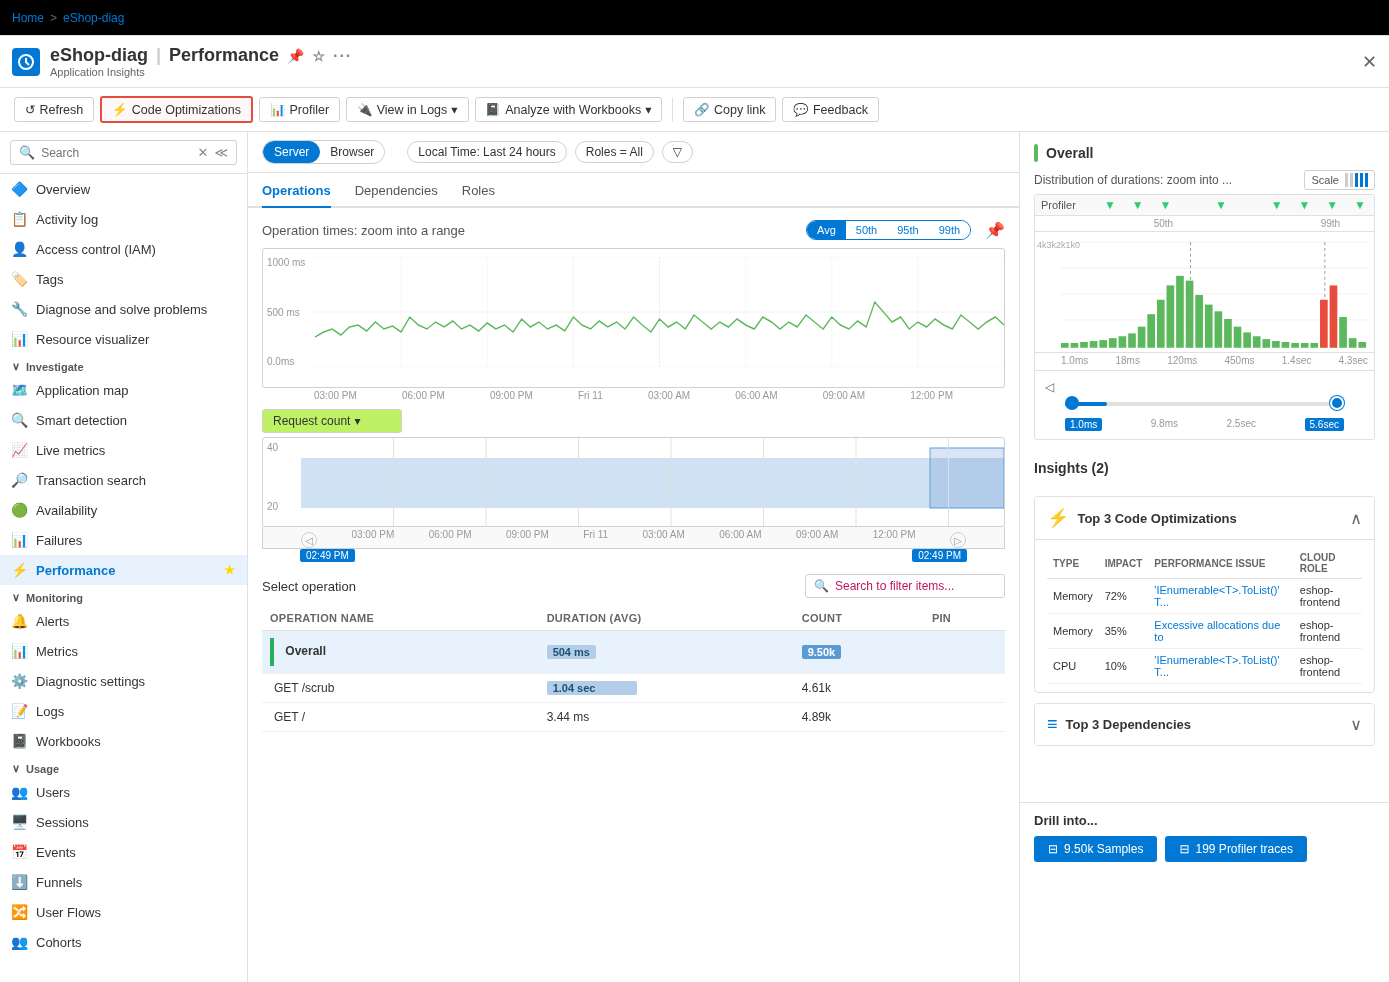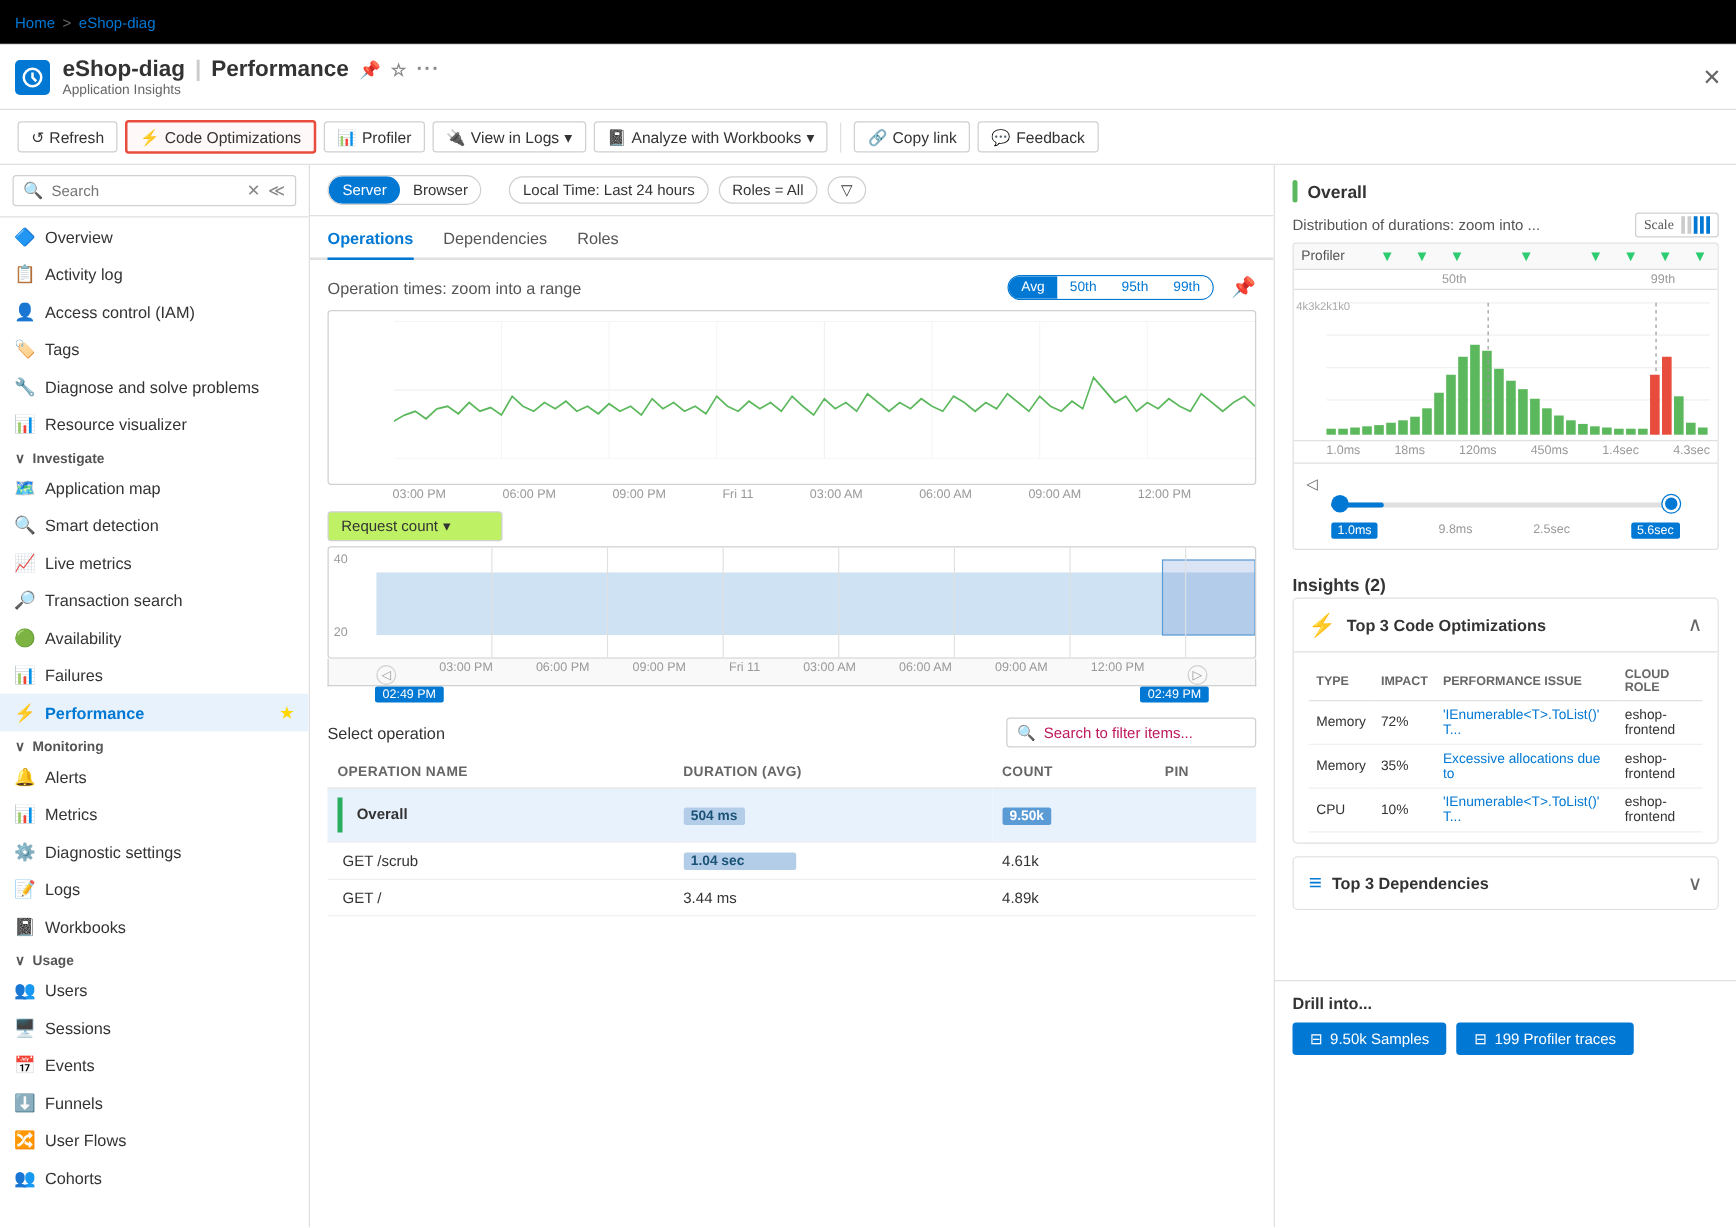--- a/index.html
+++ b/index.html
@@ -74,29 +74,29 @@
     .ops-table tr.selected { background: #e8f2fd; }
     .duration-bg { background: #b3cde8; border-radius: 2px; height: 14px; display: inline-flex; align-items: center; padding: 0 6px; font-size: 11px; font-weight: 600; color: #1a5276; }
     .count-bg { background: #5b9bd5; border-radius: 2px; height: 14px; display: inline-flex; align-items: center; padding: 0 6px; font-size: 11px; font-weight: 600; color: #fff; }
     
     
     .right-panel { width: 370px; border-left: 1px solid #e0e0e0; overflow-y: auto; background: #fff; flex-shrink: 0; }
     .panel-section { padding: 12px 14px; }
     .panel-title { font-size: 14px; font-weight: 600; display: flex; align-items: center; gap: 8px; margin-bottom: 8px; }
     .green-bar { width: 4px; height: 18px; background: #5cb85c; display: inline-block; border-radius: 2px; }
     .dist-chart-header { font-size: 12px; color: #555; display: flex; align-items: center; justify-content: space-between; margin-bottom: 4px; }
-    .scale-toggle { display: flex; align-items: center; gap: 6px; font-size: 11px; border: 1px solid #d0d0d0; border-radius: 3px; padding: 2px 6px; cursor: pointer; font-family: Liberation Serif, serif; }
+    .scale-toggle { display: flex; align-items: center; gap: 6px; font-size: 11px; border: 1px solid #d0d0d0; border-radius: 3px; padding: 2px 6px; cursor: pointer; }
     
     
     .dist-chart { border: 1px solid #e0e0e0; border-radius: 3px; overflow: hidden; }
     .profiler-row { display: flex; align-items: center; gap: 4px; padding: 3px 6px; background: #f9f9f9; border-bottom: 1px solid #e0e0e0; font-size: 11px; }
     
     
     .insights-section { padding: 8px 14px; }
-    .insights-title { font-size: 14px; font-weight: 600; margin-bottom: 2px; }
+    .insights-title { font-size: 14px; font-weight: 600; margin-bottom: 20px; }
     .insight-card { border: 1px solid #e0e0e0; border-radius: 4px; margin-bottom: 10px; overflow: hidden; }
     .insight-card-header { display: flex; align-items: center; padding: 10px 12px; background: #fff; cursor: pointer; gap: 8px; }
     .insight-card-title { flex: 1; font-size: 13px; font-weight: 600; }
     .insight-card-body { padding: 8px 12px; border-top: 1px solid #e0e0e0; }
     .insight-table { width: 100%; font-size: 11px; border-collapse: collapse; }
     .insight-table th { text-align: left; padding: 4px 6px; font-size: 10px; font-weight: 600; color: #666; text-transform: uppercase; border-bottom: 1px solid #e0e0e0; }
     .insight-table td { padding: 5px 6px; border-bottom: 1px solid #f0f0f0; }
     .insight-table td a { color: #0078d4; text-decoration: none; }
     
     
@@ -350,20 +350,25 @@
               </button>
               <button class="pct-btn">
                 <span>99th</span>
               </button>
             </div>
             <span class="pin-icon">📌</span>
           </div>
         </div>
 
         <div style="border:1px solid #d0d0d0; border-radius:3px; height:140px; position:relative; overflow:hidden; background:#fff;">
+          <div style="position:absolute; left:0; top:8px; width:52px; display:flex; flex-direction:column; justify-content:space-between; height:110px; padding:0 4px; font-size:10px; color:#999;">
+            <span>1000 ms</span>
+            <span>500 ms</span>
+            <span>0.0ms</span>
+          </div>
           <svg style="position:absolute; left:52px; top:8px; width:calc(100% - 52px); height:110px;" viewBox="0 0 800 110" preserveAspectRatio="none">
 
             <line x1="0" y1="0" x2="800" y2="0" stroke="#f0f0f0" stroke-width="1"></line>
             <line x1="0" y1="55" x2="800" y2="55" stroke="#f0f0f0" stroke-width="1"></line>
             <line x1="0" y1="110" x2="800" y2="110" stroke="#f0f0f0" stroke-width="1"></line>
 
             <line x1="100" y1="0" x2="100" y2="110" stroke="#f5f5f5" stroke-width="1"></line>
             <line x1="200" y1="0" x2="200" y2="110" stroke="#f5f5f5" stroke-width="1"></line>
             <line x1="300" y1="0" x2="300" y2="110" stroke="#f5f5f5" stroke-width="1"></line>
             <line x1="400" y1="0" x2="400" y2="110" stroke="#f0f0f0" stroke-width="1"></line>

